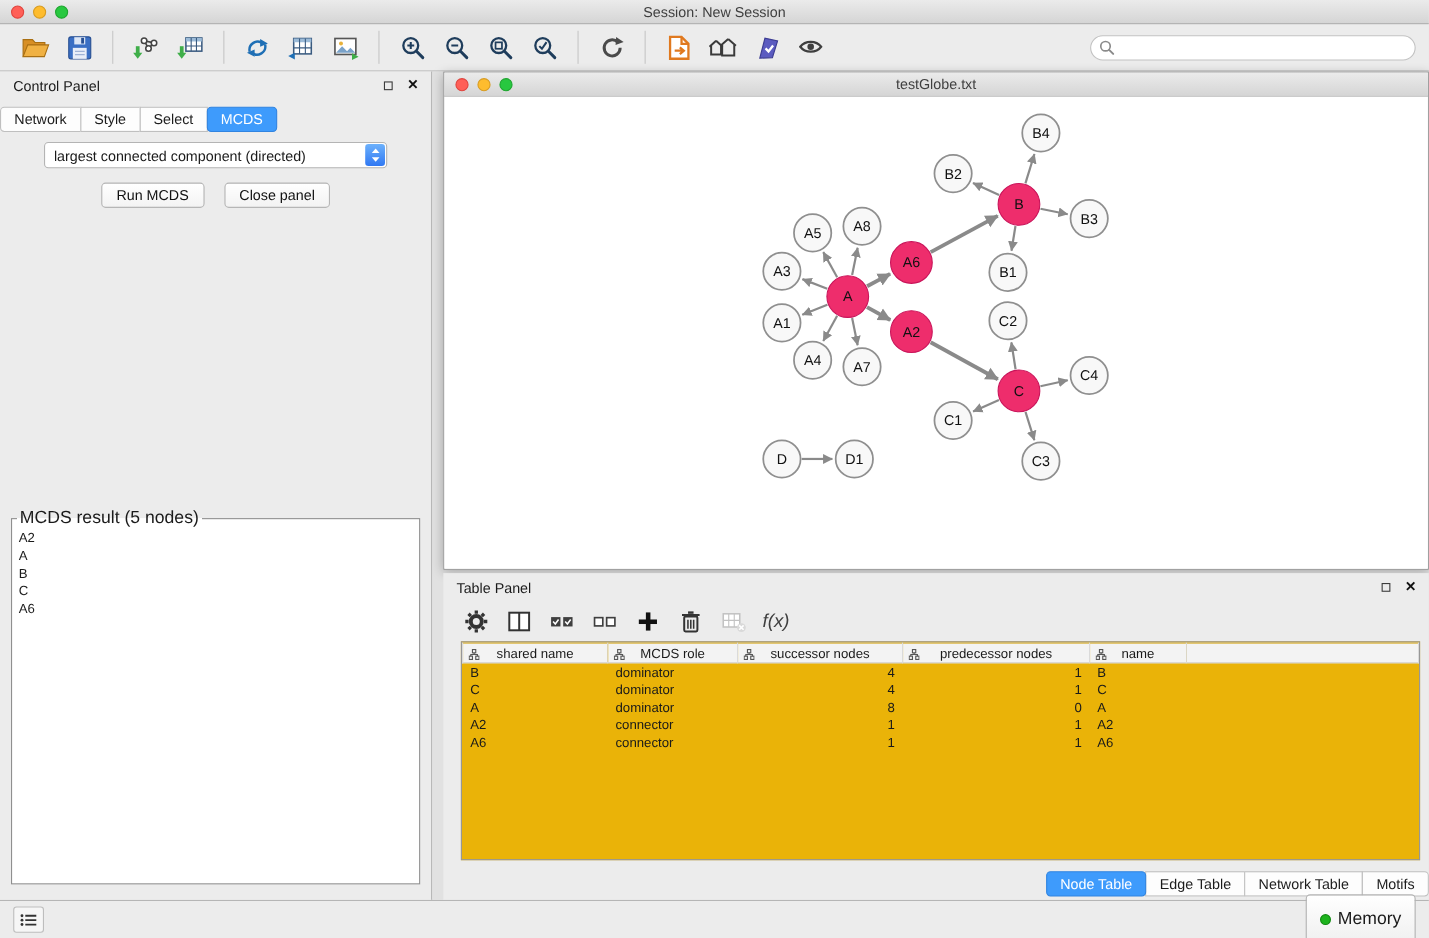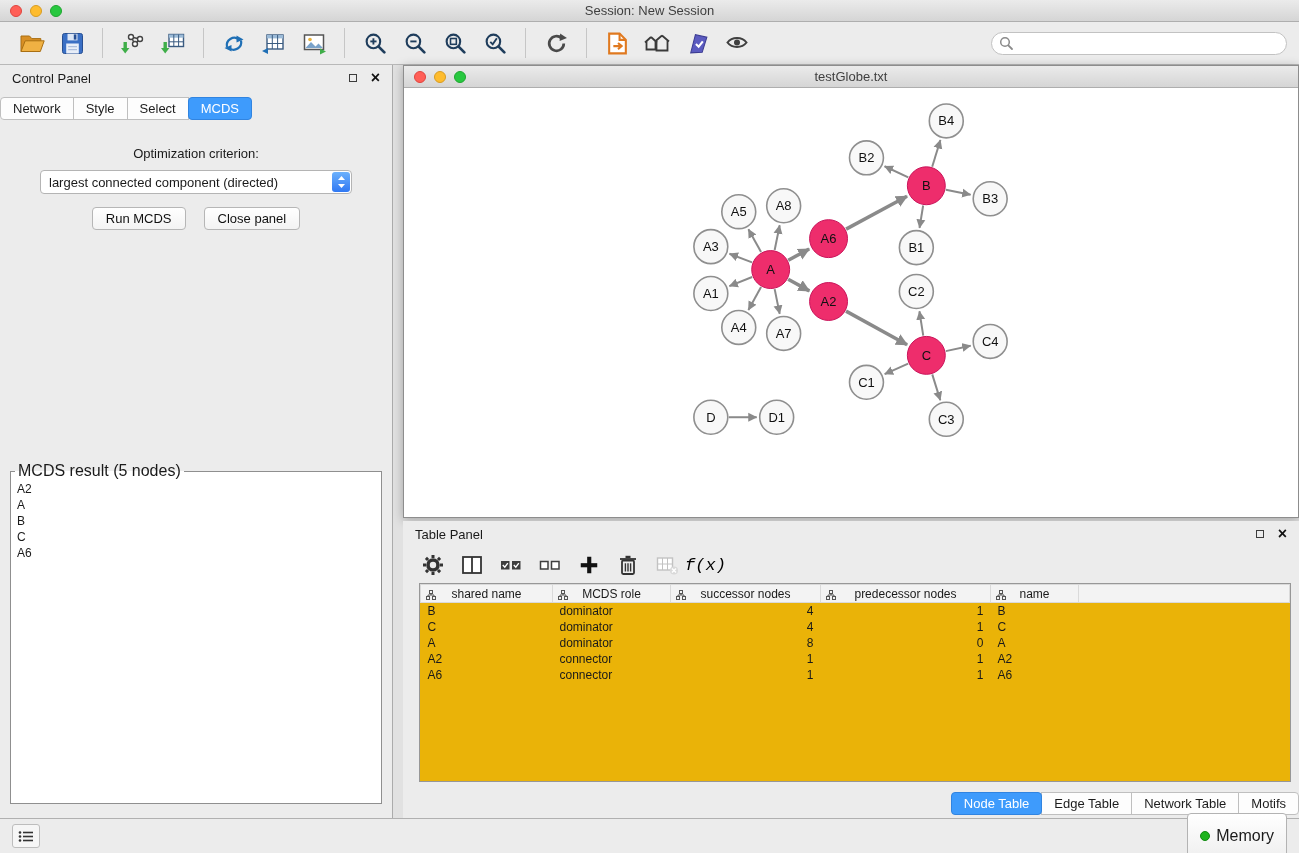--- a/index.html
+++ b/index.html
@@ -38,21 +38,21 @@
 .result-box legend{font-size:16px;margin-left:4px;padding:0 3px}
 .result-item{font-size:12px;padding:1px 6px}
 .right-col{flex:1;display:flex;flex-direction:column;background:#e1e1e1;padding-left:10px}
 .net-window{height:453px;border:1px solid #8d8d8d;background:#fff;display:flex;flex-direction:column;box-shadow:0 2px 10px rgba(0,0,0,.28);flex:none}
 .net-content{flex:1;position:relative;background:#fff}
 .net-content svg{position:absolute;left:0;top:0;width:100%;height:100%}
 .net-content svg text{font-family:"Liberation Sans",sans-serif}
 .table-panel{flex:1;display:flex;flex-direction:column;background:#ececec;margin-top:3px}
 .table-toolbar{height:36px;display:flex;align-items:center;padding-left:10px;flex:none}
 .ttbtn{width:39px;height:30px;display:flex;align-items:center;justify-content:center}
-.fx{font-family:Liberation Mono, monospace;font-style:italic;font-size:17px;color:#000000}
+.fx{font-family:Liberation Sans, sans-serif;font-style:italic;font-size:17px;color:#404040}
 .table-wrap{flex:1;margin:0 8px 6px 16px;border:1px solid #979797;background:#eab308;overflow:hidden}
 table{border-collapse:collapse;width:100%;font-size:12px;table-layout:fixed}
 thead th{background:#f3f3f3;border:1px solid #dadada;font-weight:normal;height:18px;padding:0 4px;position:relative;font-size:12px;text-align:center}
 .sort-ico{position:absolute;left:5px;top:4px}
 tbody td{height:16px;padding:0 7px;overflow:hidden;white-space:nowrap}
 .table-tabs{height:30px;display:flex;align-items:center;justify-content:flex-end;flex:none}
 .statusbar{height:35px;display:flex;align-items:center;padding:0 12px;border-top:1px solid #b0b0b0;background:#ececec}
 .mem-btn{margin-left:auto;display:flex;align-items:center;gap:6px;border:1px solid #b3b3b3;border-radius:4px;background:linear-gradient(#fff,#efefef);padding:13px 12px;font-size:16px}
 .mem-dot{width:10px;height:10px;border-radius:50%;background:#1db31d;border:1px solid #128a12}
 </style>
@@ -219,21 +219,20 @@
           <span class="float-sq"></span>
           <span class="close-x">×</span>
         </span>
       </div>
       <div class="seg-tabs">
           <div class="seg-tab">Network</div>
           <div class="seg-tab">Style</div>
           <div class="seg-tab">Select</div>
           <div class="seg-tab active">MCDS</div>
         </div>
-      <div class="opt-label">Optimization criterion:</div>
       <div class="combo">
         <span>largest connected component (directed)</span>
         <span class="combo-btn">
             <svg width="9" height="14" viewBox="0 0 9 14">
               <path d="M4.5 1 L8 5 H1 z" fill="#fff"></path>
               <path d="M4.5 13 L1 9 h7 z" fill="#fff"></path>
             </svg>
           </span>
       </div>
       <div class="btn-row">

